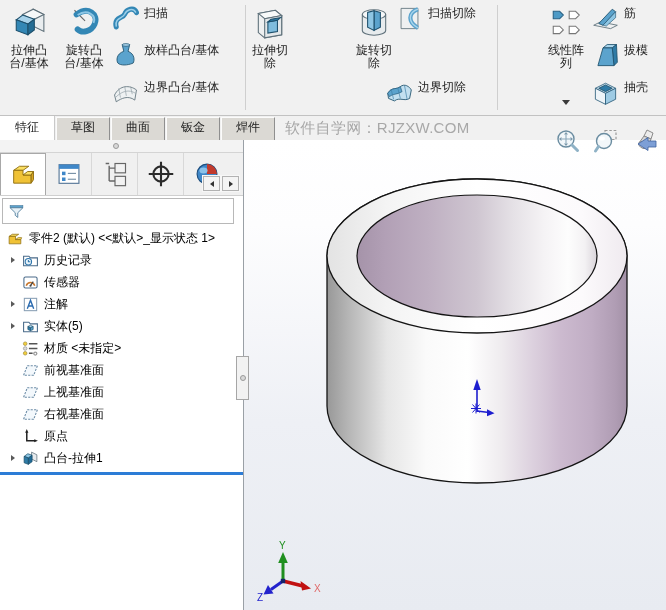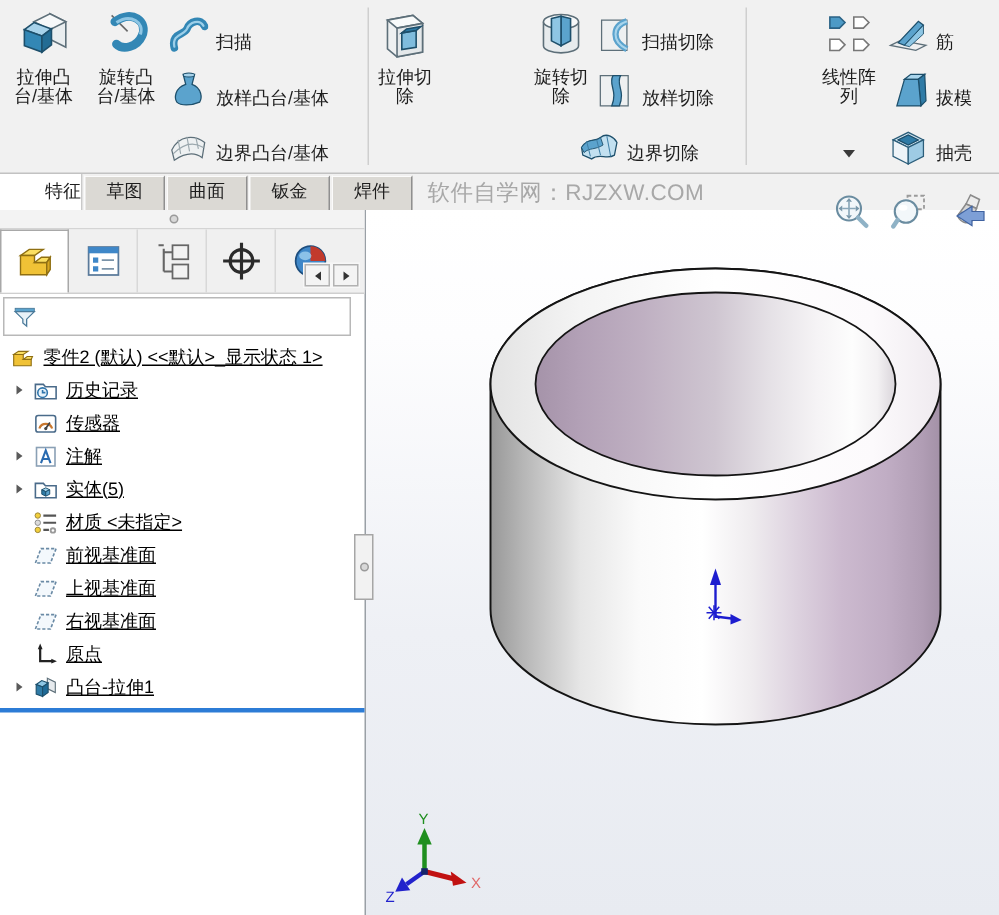--- a/index.html
+++ b/index.html
@@ -8,28 +8,28 @@
 
   
   .ribbon{position:relative;height:115px;background:#f1f1f1;border-bottom:1px solid #c2c2c2;}
   .rgroup{position:absolute;top:0;height:115px;}
   .rdiv{position:absolute;top:5px;bottom:5px;width:1px;background:#cfcfcf;}
   .bigbtn{position:absolute;top:3px;height:108px;text-align:center;cursor:default;}
   .bigbtn svg{width:34px;height:34px;margin-top:3px;}
   .blabel{font-size:12px;line-height:13px;color:#1e1e1e;}
   .drop{position:absolute;bottom:6px;left:50%;margin-left:-4px;width:0;height:0;
         border:4px solid transparent;border-top:5px solid #3a3a3a;border-bottom:none;}
-  .srow{position:absolute;height:32px;display:flex;align-items:flex-end;}
+  .srow{position:absolute;height:32px;display:flex;align-items:flex-start;}
   .srow svg{width:27px;height:27px;flex:none;}
   .slabel{font-size:12px;color:#1e1e1e;margin-left:5px;white-space:nowrap;}
 
   
   .tabbar{height:24px;background:#f1f1f1;display:flex;align-items:stretch;position:relative;}
   .tab{width:54px;text-align:center;font-size:12px;color:#1e1e1e;line-height:22px;}
-  .tab.active{background:#fff;border-right:1px solid #c9c9c9;text-align:right;}
+  .tab.active{background:#fff;border-right:1px solid #c9c9c9;}
   .tab.inactive{background:#dbd9d4;border:1px solid;border-color:#fbfbfb #8f8f8f #9a9a9a #fbfbfb;
                 height:30px;margin:1px 0 1px 1px;line-height:19px;box-sizing:border-box;}
   .wm{margin-left:10px;font-size:15px;color:#a8a8a8;align-self:center;letter-spacing:.3px;text-align:right;}
 
   
   .main{display:flex;height:470px;position:relative;}
   .lpanel{width:243px;border-right:1px solid #9aa0a6;background:#fff;position:relative;flex:none;box-sizing:content-box;}
   .psplit{height:12px;background:#f3f3f3;border-bottom:1px solid #d4d4d4;position:relative;}
   .psplit .dot{position:absolute;left:113px;top:3px;width:6px;height:6px;border-radius:50%;
                background:#d8d8d8;border:1px solid #9a9a9a;box-sizing:border-box;}
@@ -38,21 +38,21 @@
   .mtab svg{width:28px;height:28px;}
   .mtab.active{background:#fff;border:1px solid #a8a8a8;border-bottom:none;}
   .mnav{position:absolute;right:3px;bottom:3px;display:flex;gap:2px;background:#f7f7f7;padding:1px;}
   .mnavbtn{width:17px;height:15px;background:#f4f4f4;border:1px solid #b2b2b2;display:flex;align-items:center;justify-content:center;box-sizing:border-box;}
   .tri-l{width:0;height:0;border-top:3.5px solid transparent;border-bottom:3.5px solid transparent;border-right:4.5px solid #333;}
   .tri-r{width:0;height:0;border-top:3.5px solid transparent;border-bottom:3.5px solid transparent;border-left:4.5px solid #333;}
   .filterbox{margin:2px 9px 0 2px;height:24px;border:1px solid #b8b8b8;display:flex;align-items:center;
              padding-left:5px;background:#fff;}
   .filterbox svg{width:17px;height:17px;}
   .tree{padding-top:3px;font-size:12px;color:#000;}
-  .trow{height:22px;display:flex;align-items:center;padding-left:4px;white-space:nowrap;text-decoration:underline;}
+  .trow{height:22px;display:flex;align-items:center;padding-left:4px;white-space:nowrap;}
   .trow .tw{width:18px;display:flex;align-items:center;justify-content:center;flex:none;}
   .exp{width:0;height:0;border-top:3.5px solid transparent;border-bottom:3.5px solid transparent;border-left:4.5px solid #5a5a5a;}
   .ti{width:17px;height:17px;flex:none;}
   .tl{margin-left:5px;}
   .trow.root{padding-left:7px;}
   .rollback{height:3px;background:#2c7cd6;margin-top:3px;}
   .vhandle{position:absolute;left:236px;top:216px;width:13px;height:44px;background:#f2f2f2;
            border:1px solid #a6a6a6;z-index:6;box-sizing:border-box;}
   .vhandle .dot{position:absolute;left:2.5px;top:18px;width:6px;height:6px;border-radius:50%;
                 background:#d8d8d8;border:1px solid #9a9a9a;box-sizing:border-box;}
@@ -318,26 +318,20 @@
         <div class="blabel">
           <div>旋转切</div>
             <div>除</div>
         </div>
       </div>
       <div class="srow" style="left:150px;top:5px">
         <svg>
             <use href="#sym-sweep-cut"></use>
           </svg>
         <span class="slabel">扫描切除</span>
-      </div>
-      <div class="srow" style="left:150px;top:42px">
-        <svg>
-            <use href="#sym-loft-cut"></use>
-          </svg>
-        <span class="slabel">放样切除</span>
       </div>
       <div class="srow" style="left:140px;top:79px">
         <svg>
             <use href="#sym-boundary-cut"></use>
           </svg>
         <span class="slabel">边界切除</span>
       </div>
     </div>
 
     <div class="rdiv" style="left:497px"></div>

